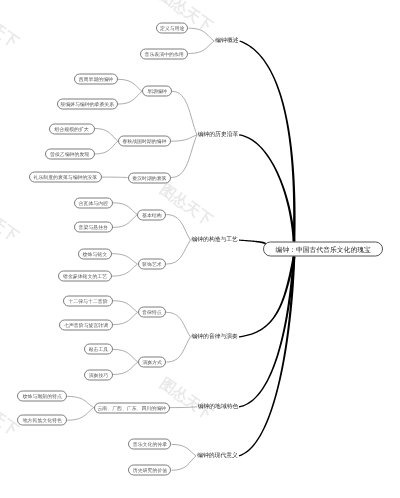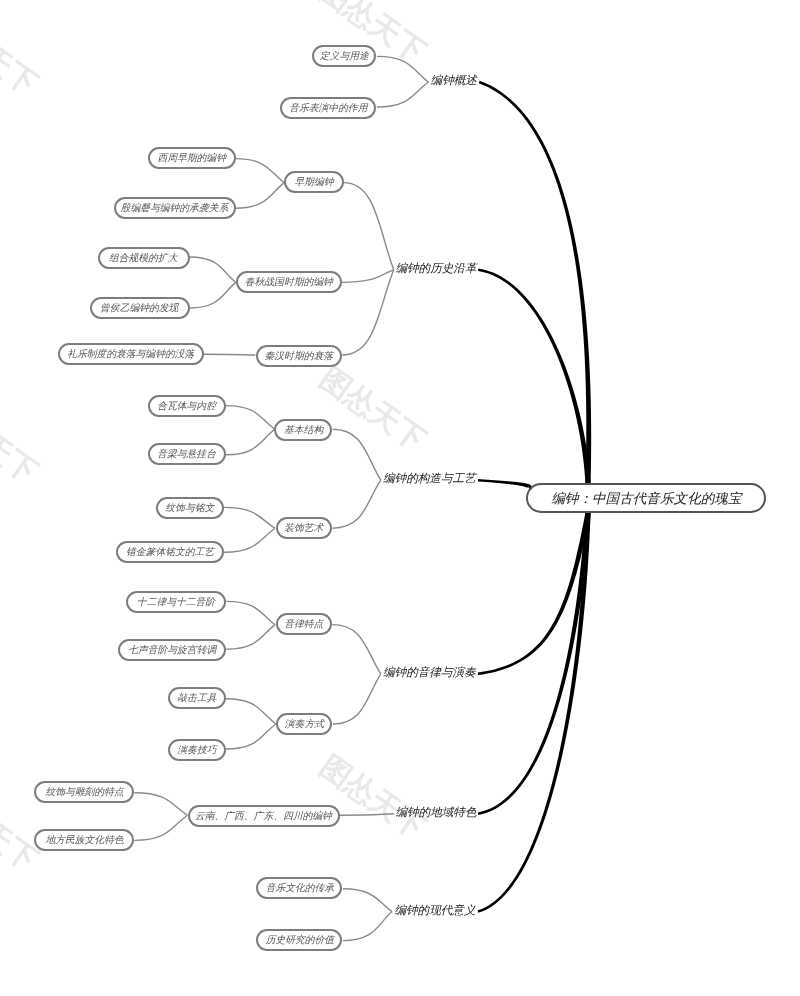--- a/index.html
+++ b/index.html
@@ -2,21 +2,21 @@
 <html><head>
 <meta charset="utf-8">
 <title>mindmap</title>
 <style>
   html,body{margin:0;padding:0;background:#fff;}
   body{width:400px;height:498px;overflow:hidden;font-family:"DejaVu Sans",sans-serif;}
   #stage{position:relative;width:400px;height:498px;background:#fff;
          -webkit-font-smoothing:antialiased;text-rendering:geometricPrecision;}
   #links{position:absolute;left:0;top:0;}
   .n{position:absolute;transform:translateY(-50%);box-sizing:border-box;
-     text-align:center;white-space:nowrap;color:#333;font-style:italic;}
+     text-align:center;white-space:nowrap;color:#333;}
   .n1{border:1px solid #555;border-radius:8px;height:15px;line-height:15px;font-size:6.8px;color:#222;}
   .n2{font-size:5.8px;line-height:10px;height:10px;color:#222;}
   .n3,.n4{border:0.8px solid #7d7d7d;border-radius:6px;height:11px;line-height:10.6px;font-size:4.9px;color:#555;}
   .wm{position:absolute;color:#e9e9e9;font-size:15px;font-weight:700;
       letter-spacing:0px;white-space:nowrap;transform-origin:0 0;
       transform:rotate(35deg);user-select:none;}
   #links path{fill:none;}
   #links .link{stroke:#8a8a8a;stroke-width:0.7;}
   #links .spine{fill:#000;stroke:none;}
 </style>

